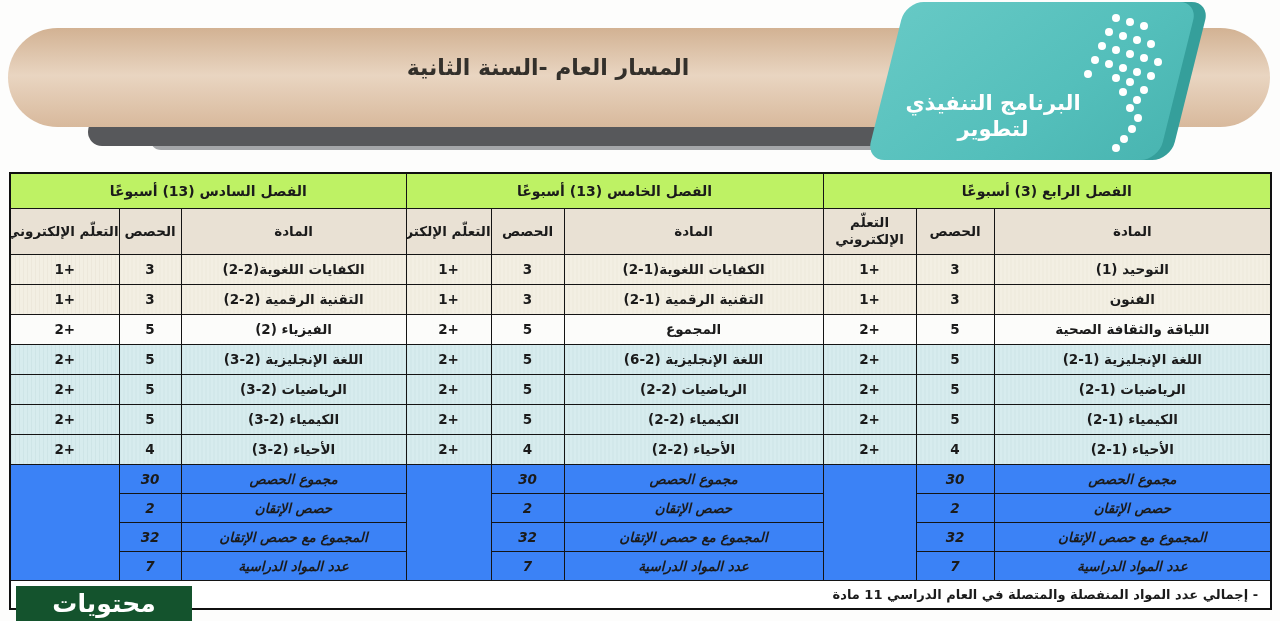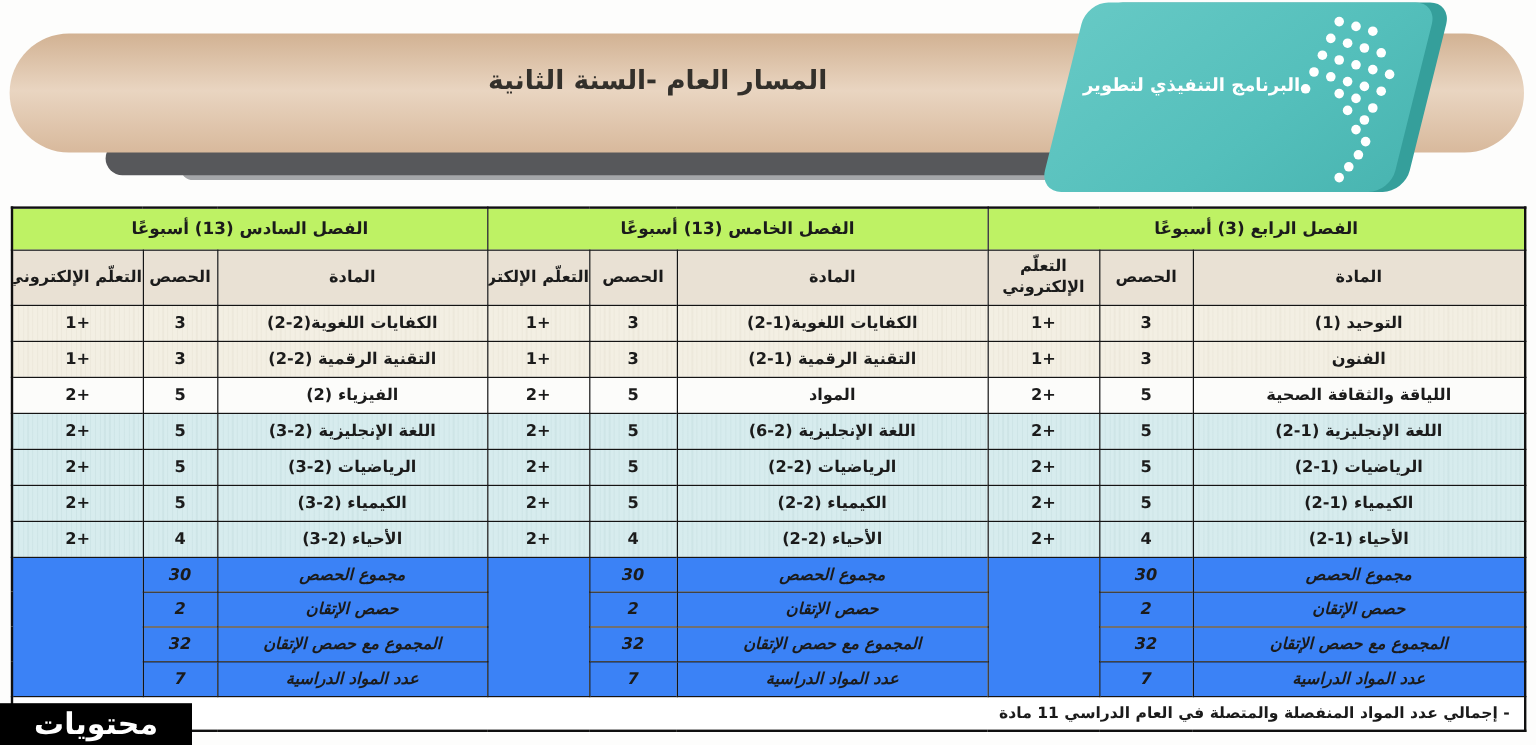--- a/index.html
+++ b/index.html
@@ -21,21 +21,21 @@
 
   
   .logo { position:absolute; left:868px; top:0px; width:340px; height:162px; }
   .logo-shape-shadow { position:absolute; left:30px; top:2px; width:292px; height:158px;
             transform:skewX(-14deg); border-radius:18px; background:#359f9b; }
   .logo-shape { position:absolute; left:18px; top:2px; width:292px; height:158px;
             transform:skewX(-14deg); border-radius:18px;
             background:linear-gradient(135deg,#66c9c5 0%,#54bfbb 60%,#49b5b1 100%); }
   .logo-text { position:absolute; left:0px; top:58px; width:250px; text-align:center;
             color:#ffffff; }
-  .logo-line1 { font-size:15px; font-weight:bold; line-height:26px; }
+  .logo-line1 { font-size:21px; font-weight:bold; line-height:26px;margin-top:32px; }
   .logo-line2 { font-size:11px; font-weight:bold; line-height:18px; opacity:.95; }
   .logo-dots { position:absolute; left:196px; top:8px; }
 
   
   .table-wrap { position:absolute; left:9px; top:172px; }
   table { table-layout:fixed; width:1262px; border-collapse:collapse;
           border:2px solid #101010; }
   th, td { border:1px solid #141414; text-align:center; vertical-align:middle;
            font-weight:bold; color:#1b1b1b; overflow:hidden; }
   thead tr.sec-row { height:35px; }
@@ -51,22 +51,22 @@
   .bg-cream { background-color:#f3efe3;
       background-image:repeating-linear-gradient(90deg,rgba(120,110,80,0.05) 0 1px,transparent 1px 4px); }
   .bg-plain { background-color:#fcfcfa; }
   .bg-cyan  { background-color:#d7ecee;
       background-image:repeating-linear-gradient(90deg,rgba(60,110,110,0.06) 0 1px,transparent 1px 4px); }
   .bg-summary { background-color:#3b82f6;font-style:italic; }
   .bg-note { background-color:#ffffff; }
   td.note-cell { text-align:right; padding:0 12px 0 0; font-size:13px;margin-top:45px; }
 
   
-  .watermark { position:absolute; left:0; top:586px; width:160px; height:35px;
-               background:#000000; color:#ffffff; font-size:25px; font-weight:bold;
+  .watermark { position:absolute; left:16px; top:586px; width:176px; height:35px;
+               background:#14532d; color:#ffffff; font-size:25px; font-weight:bold;
                display:flex; align-items:center; justify-content:center; z-index:20; }
 </style>
 </head>
 <body>
 
 <div class="stage">
 
   <div class="banner-area">
     <div class="bar-light"></div>
     <div class="bar-dark"></div>
@@ -165,21 +165,21 @@
             <td class="bg-cream">3</td>
             <td class="bg-cream">+1</td>
             <td class="bg-cream">التقنية الرقمية (2-2)</td>
             <td class="bg-cream">3</td>
             <td class="bg-cream">+1</td>
           </tr>
           <tr class="data-row">
             <td class="bg-plain">اللياقة والثقافة الصحية</td>
             <td class="bg-plain">5</td>
             <td class="bg-plain">+2</td>
-            <td class="bg-plain">المواد</td>
+            <td class="bg-plain">المجموع</td>
             <td class="bg-plain">5</td>
             <td class="bg-plain">+2</td>
             <td class="bg-plain">الفيزياء (2)</td>
             <td class="bg-plain">5</td>
             <td class="bg-plain">+2</td>
           </tr>
           <tr class="data-row">
             <td class="bg-cyan">اللغة الإنجليزية (1-2)</td>
             <td class="bg-cyan">5</td>
             <td class="bg-cyan">+2</td>

